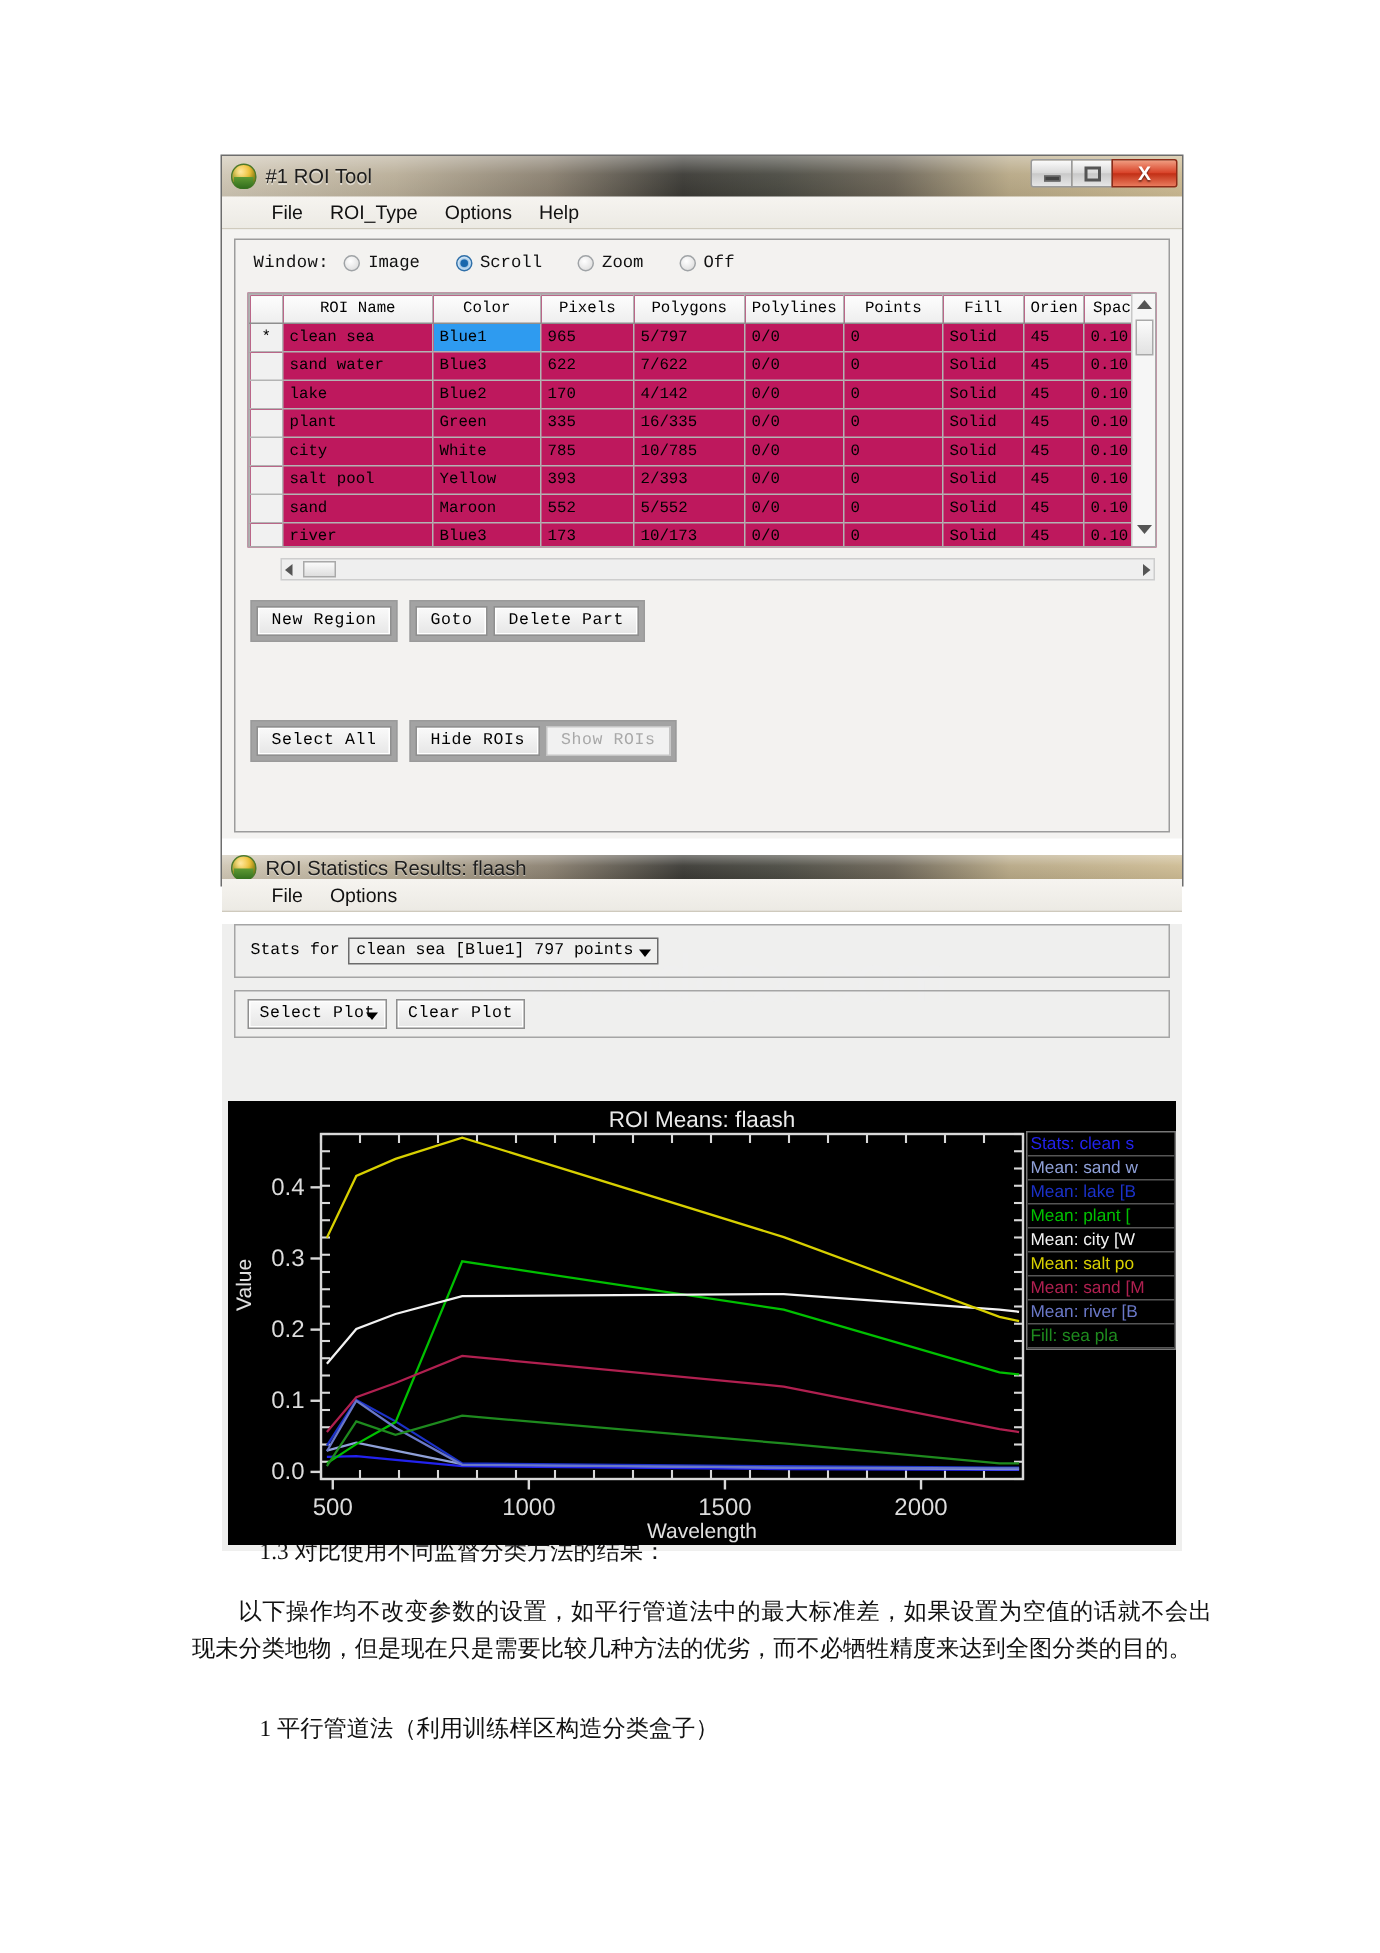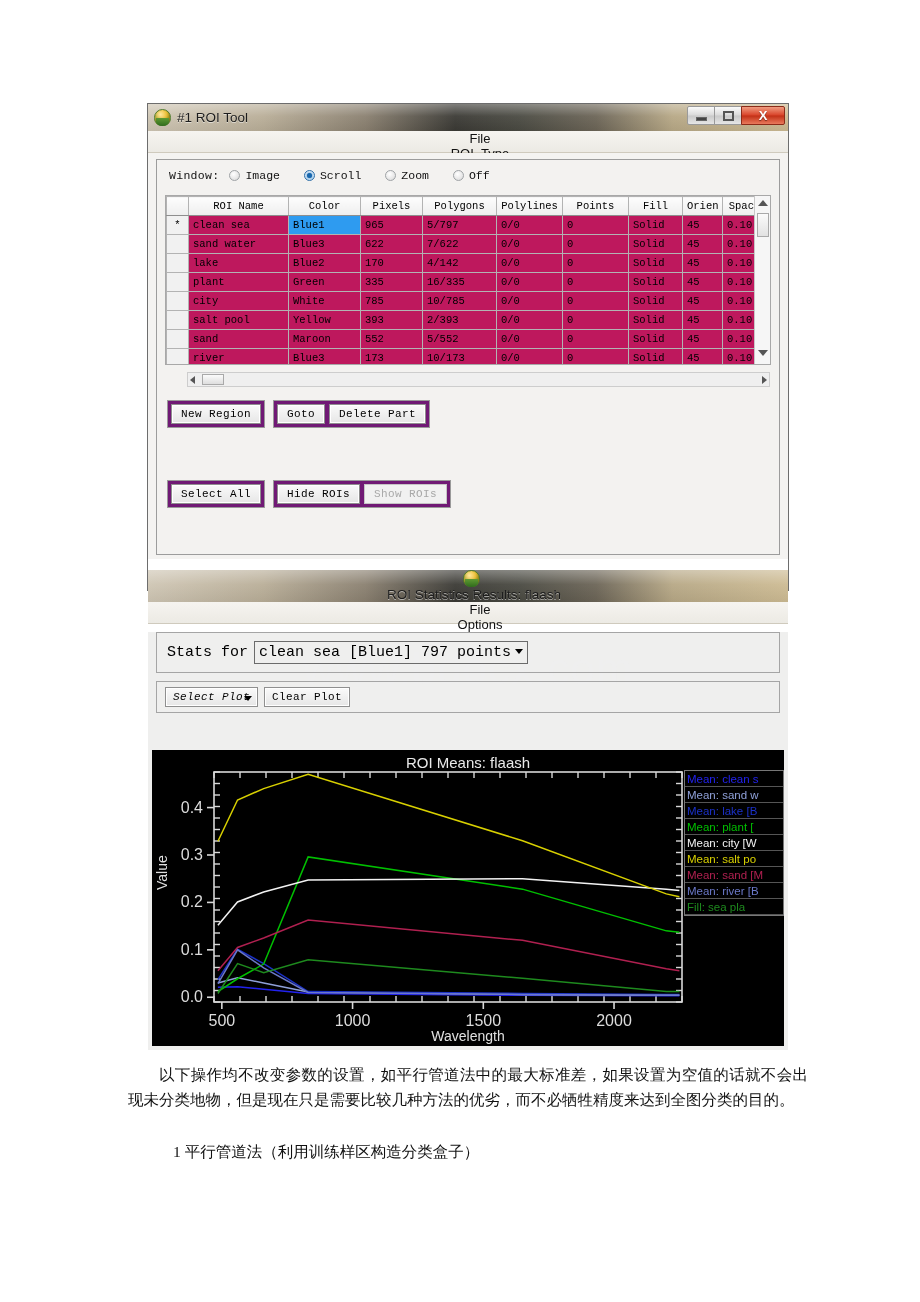--- a/index.html
+++ b/index.html
@@ -66,21 +66,20 @@
   .glyph-min { width:11px;height:4px;background:#444;border:1px solid #666; margin-top:6px;}
   .glyph-max { width:11px;height:10px;border:2px solid #555; }
 
   .menubar {
     height:22px; display:flex; align-items:center;
     background:linear-gradient(180deg,#f6f4f0,#eceae4);
     border-bottom:1px solid #cfcabd;
     font-family:"Liberation Sans", sans-serif;
     font-size:13px; color:#111;
     padding-left:24px;
-    flex-direction:column;
   }
   .menubar span { padding:0 9px; cursor:default; }
 
   .winbody {
     background:#f0f0f0;
     border:1px solid #b8b8b8;
   }
 
   
   #roi-tool { left:148px; top:104px; width:640px; height:486px;
@@ -162,71 +161,71 @@
     position:absolute; left:14px; top:1px; width:22px; height:11px;
     background:linear-gradient(180deg,#fbfbfb,#dedede);
     border:1px solid #a9a9a9;
   }
   .hscroll .harrow { position:absolute; top:3px; }
   .hscroll .harrow.l { left:2px; width:0;height:0;border-top:4px solid transparent;border-bottom:4px solid transparent;border-right:5px solid #555;}
   .hscroll .harrow.r { right:2px; width:0;height:0;border-top:4px solid transparent;border-bottom:4px solid transparent;border-left:5px solid #555;}
 
   .btnrow { position:absolute; left:10px; display:flex; gap:8px; }
   .btngroup {
-    border:1px solid #9a9a9a; background:#701a75;
+    border:1px solid #9a9a9a; background:#a3a3a3;
     padding:3px; display:flex; gap:4px;
   }
   .ibtn {
     font-family:"Liberation Mono", monospace;
     font-size:11px; color:#000;
     background:linear-gradient(180deg,#fafafa,#e6e6e6);
     border:1px solid #8f8f8f;
     padding:3px 9px 3px 9px;
     box-shadow: inset 0 0 0 1px #ffffff;
     white-space:nowrap;
     letter-spacing:.4px;
   }
   .ibtn.dis { color:#a8a8a8; background:#f1f1f1; box-shadow:none; border-color:#c5c5c5; }
 
   
   #stats-win { left:148px; top:570px; width:640px; height:442px; }
-  #stats-win .titlebar{ height:32px;flex-direction:column; }
+  #stats-win .titlebar{ height:16px; }
   #stats-win .winbody{ height:418px; border:none; background:#efefee; position:relative; }
 
   .watermark {
     position:absolute; left:0; top:0; width:100%; height:100%;
     display:flex; align-items:flex-start; justify-content:center;
     font-family:"Liberation Sans", sans-serif;
     font-size:44px; color:#efefef; letter-spacing:1px;
     pointer-events:none; z-index:0; padding-top:12px;
   }
 
   .statsbar {
     position:relative; z-index:1;
     margin:8px; padding:8px 10px;
     border:1px solid #a5a5a5; background:transparent;
     display:flex; align-items:center;
-    font-family:"Liberation Mono", monospace; font-size:15px;
+    font-family:"Liberation Mono", monospace; font-size:11px;
   }
   .dropdown {
     margin-left:6px; padding:2px 16px 2px 4px;
     border:1px solid #6b6b6b; background:transparent;
     position:relative; color:#000;
   }
   .dropdown::after{
     content:""; position:absolute; right:4px; top:7px;
     width:0;height:0;border-left:4px solid transparent;border-right:4px solid transparent;border-top:5px solid #000;
   }
   .plotbar {
     position:relative; z-index:1;
     margin:0 8px 6px 8px; padding:5px 8px;
     border:1px solid #a5a5a5; display:flex; gap:6px; align-items:center;
   }
   .plotbar .ibtn { padding:3px 7px; }
-  .selplot { position:relative; padding-right:18px;font-style:italic; }
+  .selplot { position:relative; padding-right:18px; }
   .selplot::after{
     content:""; position:absolute; right:5px; top:8px;
     width:0;height:0;border-left:4px solid transparent;border-right:4px solid transparent;border-top:5px solid #000;
   }
 
   .plotarea {
     position:absolute; left:4px; right:4px; top:118px; bottom:4px;
     background:#000; z-index:1; overflow:hidden;
   }
   .plot-title {
@@ -602,21 +601,21 @@
           <polyline points="65.92178770949721,233.03092783505156 85.53072625698324,227.81443298969072 111.67597765363129,233.03092783505156 156.12290502793297,242.04123711340208 370.5139664804469,244.41237113402062 514.3128491620112,245.36082474226805 527.3854748603352,245.36082474226805" fill="none" stroke="#8fa0d8" stroke-width="1.5"></polyline>
           <polyline points="65.92178770949721,229.71134020618558 85.53072625698324,199.36082474226805 111.67597765363129,213.58762886597938 156.12290502793297,241.56701030927834 370.5139664804469,243.46391752577318 514.3128491620112,244.41237113402062 527.3854748603352,244.41237113402062" fill="none" stroke="#1b31c8" stroke-width="1.5"></polyline>
           <polyline points="65.92178770949721,241.56701030927834 85.53072625698324,228.76288659793815 111.67597765363129,214.06185567010309 156.12290502793297,106.88659793814435 370.5139664804469,139.1340206185567 514.3128491620112,180.86597938144328 527.3854748603352,182.28865979381442" fill="none" stroke="#00c000" stroke-width="1.5"></polyline>
           <polyline points="65.92178770949721,175.17525773195877 85.53072625698324,151.9381443298969 111.67597765363129,141.97938144329896 156.12290502793297,130.12371134020617 370.5139664804469,128.70103092783506 514.3128491620112,139.1340206185567 527.3854748603352,140.55670103092783" fill="none" stroke="#f2f2f2" stroke-width="1.5"></polyline>
           <polyline points="65.92178770949721,91.23711340206185 85.53072625698324,49.97938144329896 111.67597765363129,38.5979381443299 156.12290502793297,24.37113402061854 370.5139664804469,90.76288659793812 514.3128491620112,143.8762886597938 527.3854748603352,146.72164948453607" fill="none" stroke="#d8d000" stroke-width="1.5"></polyline>
           <polyline points="65.92178770949721,220.70103092783506 85.53072625698324,197.46391752577318 111.67597765363129,187.97938144329896 156.12290502793297,169.95876288659792 370.5139664804469,190.35051546391753 514.3128491620112,218.8041237113402 527.3854748603352,220.70103092783506" fill="none" stroke="#b02050" stroke-width="1.5"></polyline>
           <polyline points="65.92178770949721,233.50515463917526 85.53072625698324,199.83505154639175 111.67597765363129,217.8556701030928 156.12290502793297,242.51546391752578 370.5139664804469,244.41237113402062 514.3128491620112,244.88659793814432 527.3854748603352,244.88659793814432" fill="none" stroke="#6a78c8" stroke-width="1.5"></polyline>
           <polyline points="65.92178770949721,243.46391752577318 85.53072625698324,213.58762886597938 111.67597765363129,222.5979381443299 156.12290502793297,209.79381443298968 370.5139664804469,228.28865979381442 514.3128491620112,241.56701030927834 527.3854748603352,241.56701030927834" fill="none" stroke="#1e8a1e" stroke-width="1.5"></polyline>
         </svg>
       <div class="legendbox" id="legendbox">
-          <div class="lgi" style="color: rgb(34, 34, 238);">Mean: clean s</div>
+          <div class="lgi" style="color: rgb(34, 34, 238);">Stats: clean s</div>
           <div class="lgi" style="color: rgb(143, 160, 216);">Mean: sand w</div>
           <div class="lgi" style="color: rgb(27, 49, 200);">Mean: lake [B</div>
           <div class="lgi" style="color: rgb(0, 192, 0);">Mean: plant [</div>
           <div class="lgi" style="color: rgb(242, 242, 242);">Mean: city [W</div>
           <div class="lgi" style="color: rgb(216, 208, 0);">Mean: salt po</div>
           <div class="lgi" style="color: rgb(176, 32, 80);">Mean: sand [M</div>
           <div class="lgi" style="color: rgb(106, 120, 200);">Mean: river [B</div>
           <div class="lgi" style="color: rgb(30, 138, 30);">Fill: sea pla</div>
         </div>
     </div>

